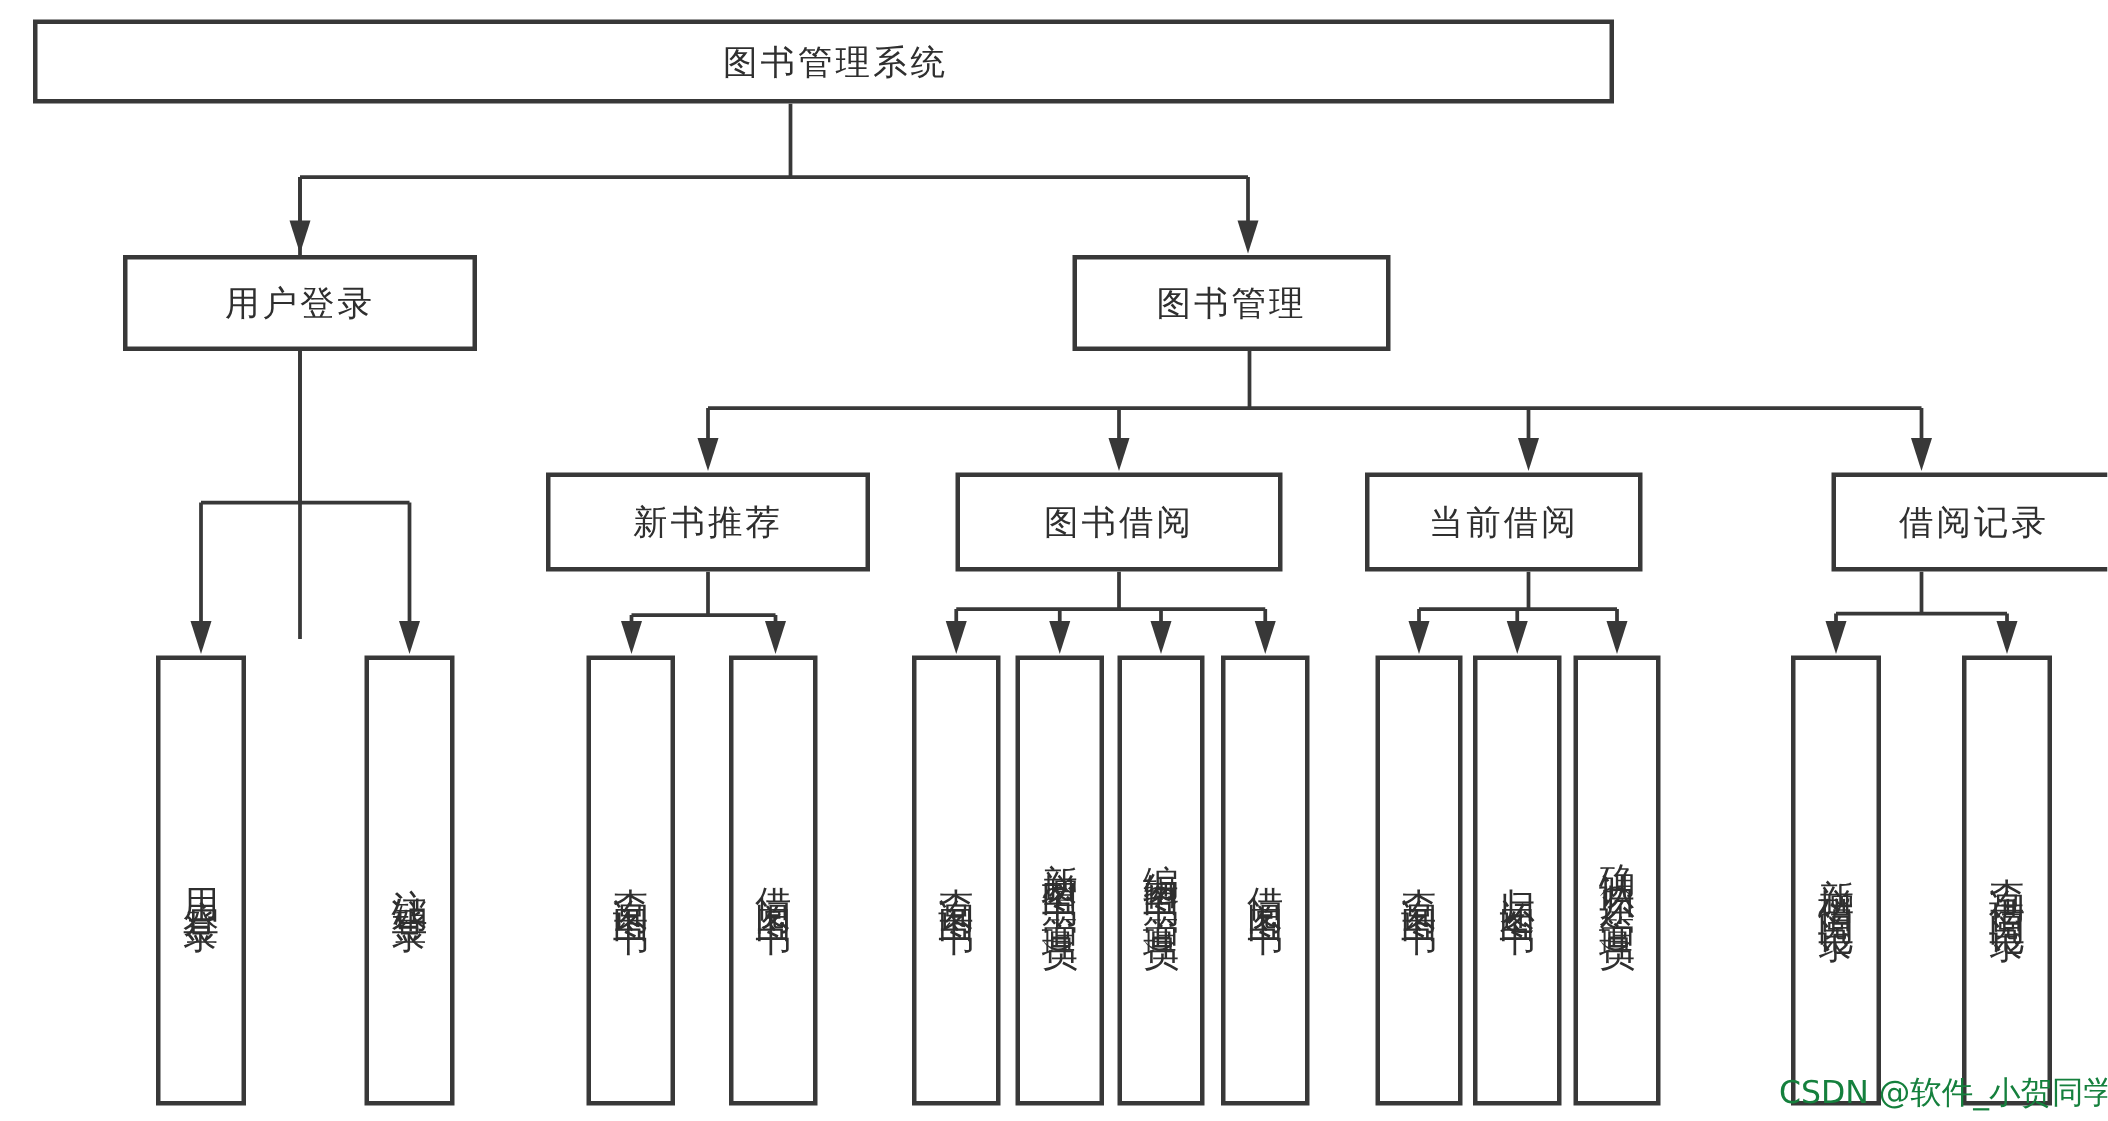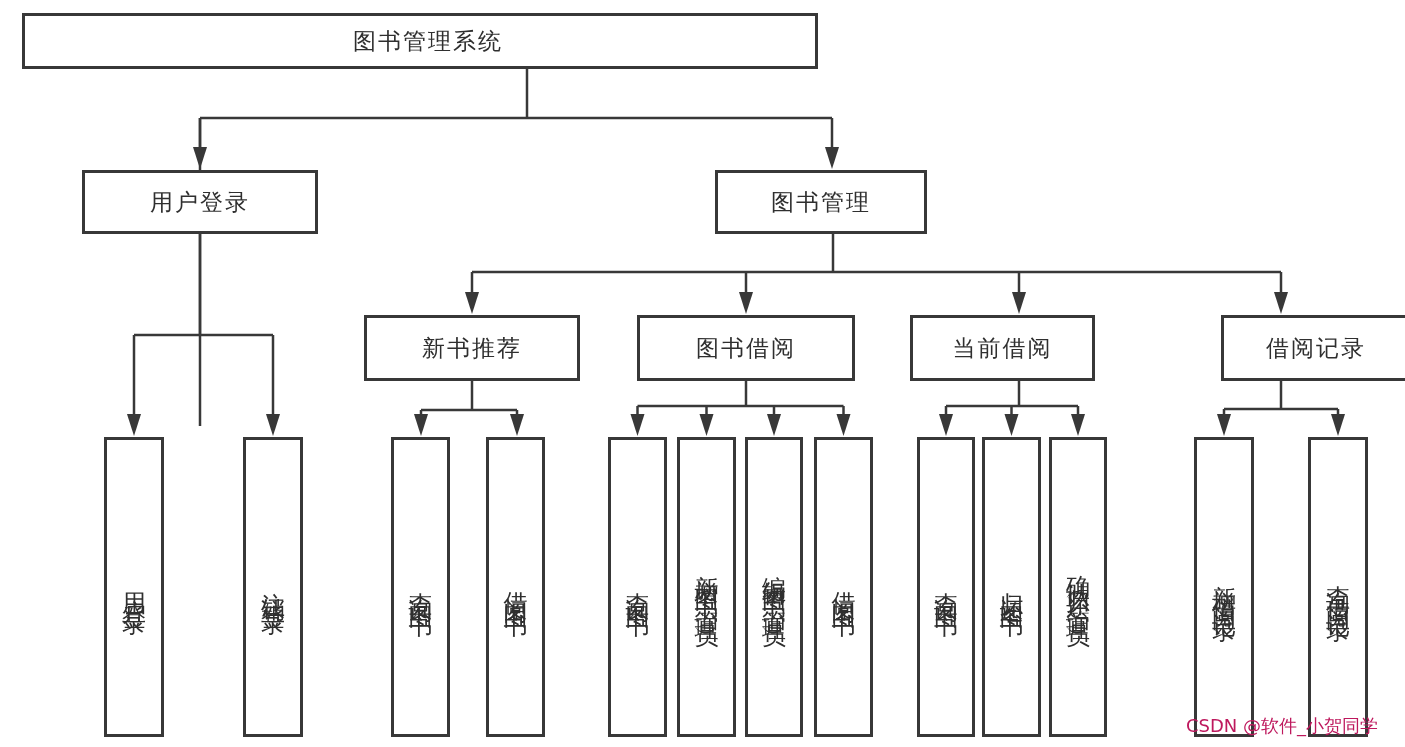--- a/index.html
+++ b/index.html
@@ -39,21 +39,21 @@
   }
   .v-box span {
     writing-mode: vertical-rl;
     text-orientation: mixed;
     font-size: 24px;
     letter-spacing: 7px;
     line-height: 1;
     white-space: nowrap;
   }
   
-  #n-root  { left: 22px;   top: 13px;  width: 796px; height: 56px; padding-left: 16px; }
+  #n-root  { left: 22px;   top: 13px;  width: 1054px; height: 56px; padding-left: 16px; }
   #n-login { left: 82px;   top: 170px; width: 236px;  height: 64px; }
   #n-mgmt  { left: 715px;  top: 170px; width: 212px;  height: 64px; }
   #n-rec   { left: 364px;  top: 315px; width: 216px;  height: 66px; }
   #n-bor   { left: 637px;  top: 315px; width: 218px;  height: 66px; }
   #n-cur   { left: 910px;  top: 315px; width: 185px;  height: 66px; }
   #n-his   { left: 1174px; top: 315px; width: 190px;  height: 66px; margin-left: 47px; }
   .leaf    { top: 437px; height: 300px; }
   #l-a1 { left: 104px;  width: 60px; }
   #l-a2 { left: 243px;  width: 60px; }
   #l-b1 { left: 391px;  width: 59px; }
@@ -65,22 +65,22 @@
   #l-d1 { left: 917px;  width: 58px; }
   #l-d2 { left: 982px;  width: 59px; }
   #l-d3 { left: 1049px; width: 58px; }
   #l-e1 { left: 1194px; width: 60px; }
   #l-e2 { left: 1308px; width: 60px; }
   .watermark {
     position: absolute;
     left: 1186px;
     top: 714px;
     width: 215px;
-    font-size: 18px;
-    color: #be185d;
+    font-size: 21px;
+    color: #15803d;
     white-space: nowrap;
     z-index: 5;
   }
 </style>
 </head>
 <body>
 
 <div class="canvas">
 
   <svg class="connectors" width="1405" height="747" viewBox="0 0 1405 747">

